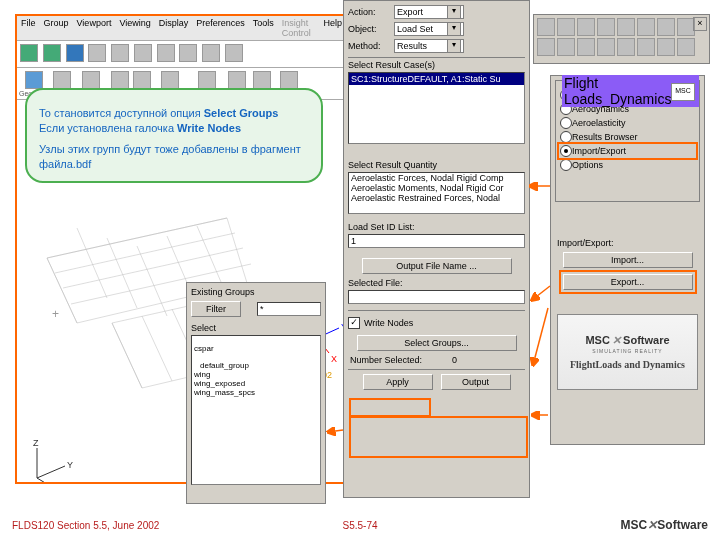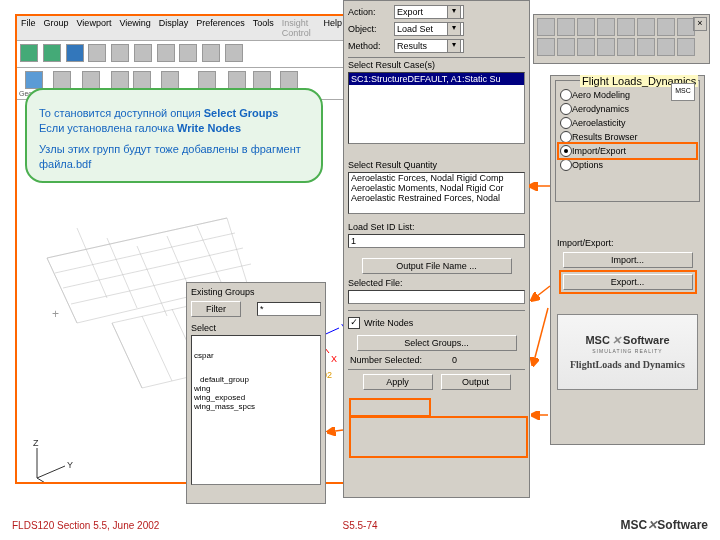--- a/index.html
+++ b/index.html
@@ -5,21 +5,21 @@
 html,body{margin:0;padding:0;font-family:Arial,Helvetica,sans-serif;font-size:10px;background:#fff}
 .slide{position:relative;width:720px;height:540px;background:#fff;overflow:hidden}
 .orange-frame{position:absolute;border:2px solid #f60;box-sizing:border-box}
 .win95{background:#d4d0c8;border:1px solid #808080;box-sizing:border-box}
 .btn{background:#d4d0c8;border:1px solid #fff;border-right-color:#808080;border-bottom-color:#808080;font-size:9px;text-align:center;height:16px;line-height:14px;cursor:pointer;box-sizing:border-box}
 .field{background:#fff;border:1px solid #808080;border-top-color:#404040;border-left-color:#404040;font-size:9px;height:14px;line-height:12px;padding:0 2px;box-sizing:border-box}
 .dropdown{background:#fff;border:1px solid #808080;height:14px;font-size:9px;line-height:12px;padding:0 2px;display:flex;justify-content:space-between;align-items:center;box-sizing:border-box}
 .dropdown .arr{background:#d4d0c8;border:1px solid #808080;width:12px;height:12px;font-size:8px;text-align:center;line-height:10px}
 .label{font-size:9px;color:#000}
 .groupbox{border:1px solid #808080;padding:6px 4px 4px;margin:2px;position:relative}
-.groupbox>.title{position:absolute;top:-6px;left:24px;background:#fef9c3;padding:0 2px;font-size:11px}
+.groupbox>.title{position:absolute;top:-6px;left:6px;background:#8b5cf6;padding:0 2px;font-size:14px}
 .radio{display:flex;align-items:center;font-size:9px;margin:2px 0}
 .radio .dot{width:10px;height:10px;border-radius:50%;border:1px solid #404040;background:#fff;display:flex;align-items:center;justify-content:center}
 .radio.sel .dot::after{content:'';width:4px;height:4px;border-radius:50%;background:#000}
 .check{display:flex;align-items:center;gap:4px;font-size:9px}
 .check .box{width:10px;height:10px;border:1px solid #404040;background:#fff;font-size:9px;line-height:9px;text-align:center}
 .listbox{background:#fff;border:1px solid #808080;border-top-color:#404040;border-left-color:#404040;font-size:9px;overflow:hidden;box-sizing:border-box}
 .listbox .sel{background:#000080;color:#fff}
 .annot{position:absolute;border:2px solid #4caf50;background:#e8f5e9;border-radius:18px;padding:10px 12px;font-size:11px;line-height:1.35;color:#1565c0}
 .annot b{color:#1565c0}
 .footer{position:absolute;bottom:8px;left:12px;right:12px;display:flex;align-items:center;font-size:10px;color:#b71c1c}
@@ -249,21 +249,21 @@
   </div>
 
   <div class="orange-frame win95" style="left:186px;top:282px;width:140px;height:222px;padding:4px">
     <div class="label">Existing Groups</div>
     <div style="display:flex;align-items:center;gap:16px;margin-top:4px">
       <div class="btn" style="width:50px">Filter</div>
       <div class="field" style="flex:1">*</div>
     </div>
     <div class="label" style="margin-top:6px">Select</div>
     <div class="listbox" style="height:150px;margin-top:2px;font-size:8px">
-      <div style="padding:15px 2px">cspar</div>
+      <div style="padding:8px 2px">cspar</div>
       <div style="padding:0 8px">default_group</div>
       <div style="padding:0 2px">wing</div>
       <div style="padding:0 2px">wing_exposed</div>
       <div style="padding:0 2px">wing_mass_spcs</div>
     </div>
   </div>
 
   <div class="annot" style="left:25px;top:88px;width:270px">
     <div style="margin-top:6px"><span>То становится доступной опция </span><b>Select Groups</b></div>
     <div><span>Если установлена галочка </span><b>Write Nodes</b></div>

